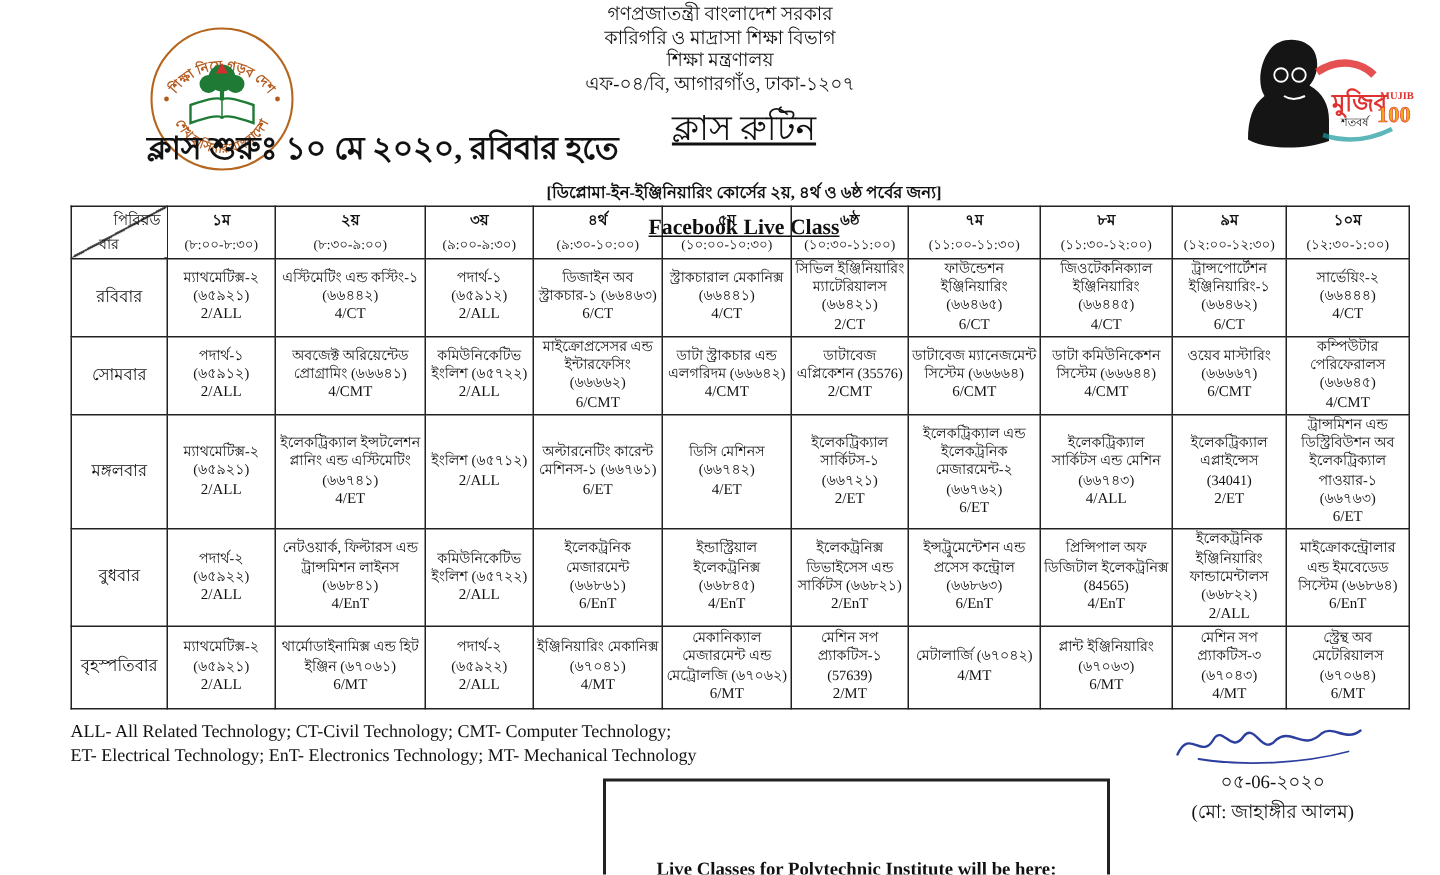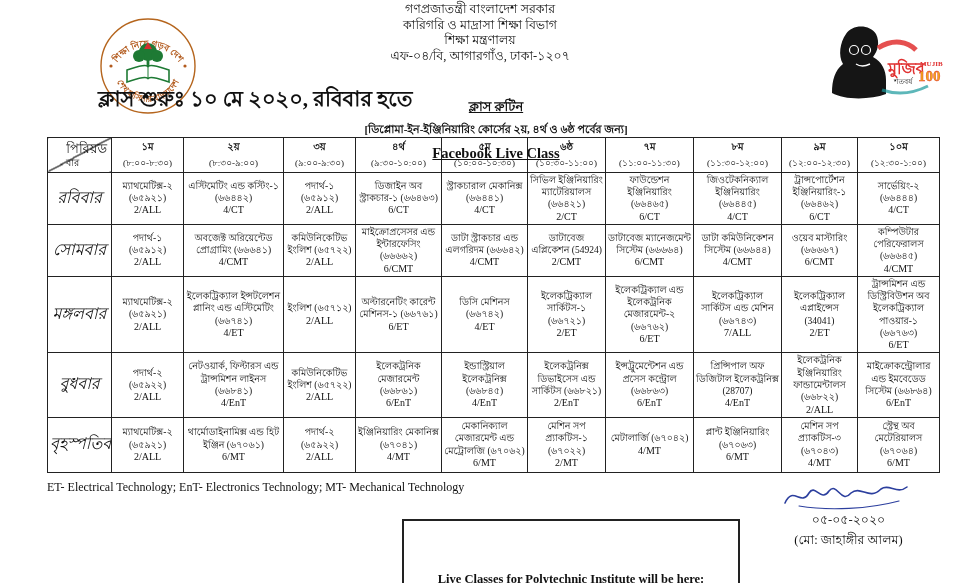--- a/index.html
+++ b/index.html
@@ -16,47 +16,47 @@
   .gov-header .h-line2{font-size:21px;font-weight:bold;margin:1px 0;}
   .gov-header .h-line3,.gov-header .h-line4,.gov-header .h-line5{font-size:12.5px;}
 
   .seal{position:absolute;left:98px;top:16px;width:100px;height:100px;}
   .mujib{position:absolute;right:12px;top:20px;width:132px;height:88px;}
 
   
   .title-area{position:relative;height:66px;margin-top:2px;}
   .start-note{position:absolute;left:98px;top:16px;font-size:21px;font-weight:bold;}
   .center-title{position:absolute;left:50%;transform:translateX(-50%);margin-left:16px;top:0;width:440px;text-align:center;}
-  .main-title{font-size:13px;font-weight:bold;text-decoration:underline;margin-top:30px;}
-  .course-note{font-size:11px;font-weight:bold;margin-top:3px;}
+  .main-title{font-size:23px;font-weight:normal;text-decoration:underline;}
+  .course-note{font-size:11px;font-weight:bold;margin-top:14px;}
   .platform{font-size:14.5px;font-weight:bold;text-decoration:underline;margin-top:5px;}
 
   
   table.routine{border-collapse:collapse;table-layout:fixed;width:892px;margin:4px 0 0 47px;}
   table.routine th,table.routine td{border:1px solid #222;text-align:center;vertical-align:middle;padding:1px 2px;overflow:hidden;}
   thead tr{height:30px;}
   tbody tr:nth-child(1){height:46px;}
   tbody tr:nth-child(2){height:49px;}
   tbody tr:nth-child(3){height:55px;}
   tbody tr:nth-child(4){height:59px;}
   tbody tr:nth-child(5){height:55px;}
   .pname{font-size:10px;font-weight:bold;}
   .ptime{font-size:9px;font-weight:normal;}
-  td.day-cell{font-size:16px;font-style:italic;}
+  td.day-cell{font-size:11px;}
   .subj{font-size:9.5px;line-height:1.3;}
   .grp{font-size:10px;line-height:1.2;}
 
   
   th.corner{
     position:relative;font-weight:normal;
     background:linear-gradient(to bottom right,
       #fff calc(50% - 0.7px), #333 calc(50% - 0.7px),
       #333 calc(50% + 0.7px), #fff calc(50% + 0.7px));
   }
-  th.corner .c-period{position:absolute;top:1px;right:4px;font-size:13px;}
+  th.corner .c-period{position:absolute;top:1px;right:4px;font-size:10px;}
   th.corner .c-day{position:absolute;bottom:1px;left:18px;font-size:9.5px;}
 
   
   .footer{position:relative;height:105px;margin-top:6px;}
   .legend{position:absolute;left:47px;top:0;font-size:12px;line-height:1.35;}
   .live-box{position:absolute;left:402px;top:40px;width:322px;border:2px solid #222;text-align:center;padding:3px 6px 5px 6px;}
   .live-title{font-size:12.5px;font-weight:bold;margin-top:48px;}
   .live-link{font-size:12px;color:#2626cc;text-decoration:underline;display:block;line-height:1.3;}
   .sign{position:absolute;right:14px;top:0;width:195px;text-align:center;}
   .sig-date{font-size:12.5px;margin-top:-4px;}
@@ -249,21 +249,21 @@
           </td>
           <td>
             <div class="subj">মাইক্রোপ্রসেসর এন্ড ইন্টারফেসিং (৬৬৬৬২)</div>
             <div class="grp">6/CMT</div>
           </td>
           <td>
             <div class="subj">ডাটা স্ট্রাকচার এন্ড এলগরিদম (৬৬৬৪২)</div>
             <div class="grp">4/CMT</div>
           </td>
           <td>
-            <div class="subj">ডাটাবেজ এপ্লিকেশন (54924)</div>
+            <div class="subj">ডাটাবেজ এপ্লিকেশন (35576)</div>
             <div class="grp">2/CMT</div>
           </td>
           <td>
             <div class="subj">ডাটাবেজ ম্যানেজমেন্ট সিস্টেম (৬৬৬৬৪)</div>
             <div class="grp">6/CMT</div>
           </td>
           <td>
             <div class="subj">ডাটা কমিউনিকেশন সিস্টেম (৬৬৬৪৪)</div>
             <div class="grp">4/CMT</div>
           </td>
@@ -301,21 +301,21 @@
           <td>
             <div class="subj">ইলেকট্রিক্যাল সার্কিটস-১ (৬৬৭২১)</div>
             <div class="grp">2/ET</div>
           </td>
           <td>
             <div class="subj">ইলেকট্রিক্যাল এন্ড ইলেকট্রনিক মেজারমেন্ট-২ (৬৬৭৬২)</div>
             <div class="grp">6/ET</div>
           </td>
           <td>
             <div class="subj">ইলেকট্রিক্যাল সার্কিটস এন্ড মেশিন (৬৬৭৪৩)</div>
-            <div class="grp">7/ALL</div>
+            <div class="grp">4/ALL</div>
           </td>
           <td>
             <div class="subj">ইলেকট্রিক্যাল এপ্লাইন্সেস (34041)</div>
             <div class="grp">2/ET</div>
           </td>
           <td>
             <div class="subj">ট্রান্সমিশন এন্ড ডিস্ট্রিবিউশন অব ইলেকট্রিক্যাল পাওয়ার-১ (৬৬৭৬৩)</div>
             <div class="grp">6/ET</div>
           </td>
         </tr>
@@ -343,21 +343,21 @@
           </td>
           <td>
             <div class="subj">ইলেকট্রনিক্স ডিভাইসেস এন্ড সার্কিটস (৬৬৮২১)</div>
             <div class="grp">2/EnT</div>
           </td>
           <td>
             <div class="subj">ইন্সট্রুমেন্টেশন এন্ড প্রসেস কন্ট্রোল (৬৬৮৬৩)</div>
             <div class="grp">6/EnT</div>
           </td>
           <td>
-            <div class="subj">প্রিন্সিপাল অফ ডিজিটাল ইলেকট্রনিক্স (28707)</div>
+            <div class="subj">প্রিন্সিপাল অফ ডিজিটাল ইলেকট্রনিক্স (84565)</div>
             <div class="grp">4/EnT</div>
           </td>
           <td>
             <div class="subj">ইলেকট্রনিক ইঞ্জিনিয়ারিং ফান্ডামেন্টালস (৬৬৮২২)</div>
             <div class="grp">2/ALL</div>
           </td>
           <td>
             <div class="subj">মাইক্রোকন্ট্রোলার এন্ড ইমবেডেড সিস্টেম (৬৬৮৬৪)</div>
             <div class="grp">6/EnT</div>
           </td>
@@ -378,21 +378,21 @@
           </td>
           <td>
             <div class="subj">ইঞ্জিনিয়ারিং মেকানিক্স (৬৭০৪১)</div>
             <div class="grp">4/MT</div>
           </td>
           <td>
             <div class="subj">মেকানিক্যাল মেজারমেন্ট এন্ড মেট্রোলজি (৬৭০৬২)</div>
             <div class="grp">6/MT</div>
           </td>
           <td>
-            <div class="subj">মেশিন সপ প্র্যাকটিস-১ (৬৭০২২)</div>
+            <div class="subj">মেশিন সপ প্র্যাকটিস-১ (57639)</div>
             <div class="grp">2/MT</div>
           </td>
           <td>
             <div class="subj">মেটালার্জি (৬৭০৪২)</div>
             <div class="grp">4/MT</div>
           </td>
           <td>
             <div class="subj">প্লান্ট ইঞ্জিনিয়ারিং (৬৭০৬৩)</div>
             <div class="grp">6/MT</div>
           </td>
@@ -403,33 +403,34 @@
           <td>
             <div class="subj">স্ট্রেন্থ অব মেটেরিয়ালস (৬৭০৬৪)</div>
             <div class="grp">6/MT</div>
           </td>
         </tr>
       </tbody>
   </table>
 
   <div class="footer">
     <div class="legend">
+      <div>ALL- All Related Technology; CT-Civil Technology; CMT- Computer Technology;</div>
       <div>ET- Electrical Technology; EnT- Electronics Technology; MT- Mechanical Technology</div>
     </div>
 
     <div class="live-box">
       <div class="live-title">Live Classes for Polytechnic Institute will be here:</div>
       <a class="live-link" href="#">http://skills.gov.bd/dte</a>
 
     </div>
 
     <div class="sign">
       <svg width="140" height="32" viewBox="0 0 140 32">
         <path d="M6,24 C14,6 22,28 30,14 C36,4 42,24 50,12 C58,2 62,26 72,14 C82,6 90,22 102,10 C110,4 118,16 128,8" stroke="#2c3f9e" stroke-width="1.6" fill="none" stroke-linecap="round"></path>
         <path d="M20,27 C50,32 90,30 120,22" stroke="#2c3f9e" stroke-width="1.2" fill="none" stroke-linecap="round"></path>
       </svg>
-      <div class="sig-date">০৫-০৫-২০২০</div>
+      <div class="sig-date">০৫-06-২০২০</div>
       <div class="sig-name">(মো: জাহাঙ্গীর আলম)</div>
       
     </div>
   </div>
 
 </div>
 
 </body></html>

